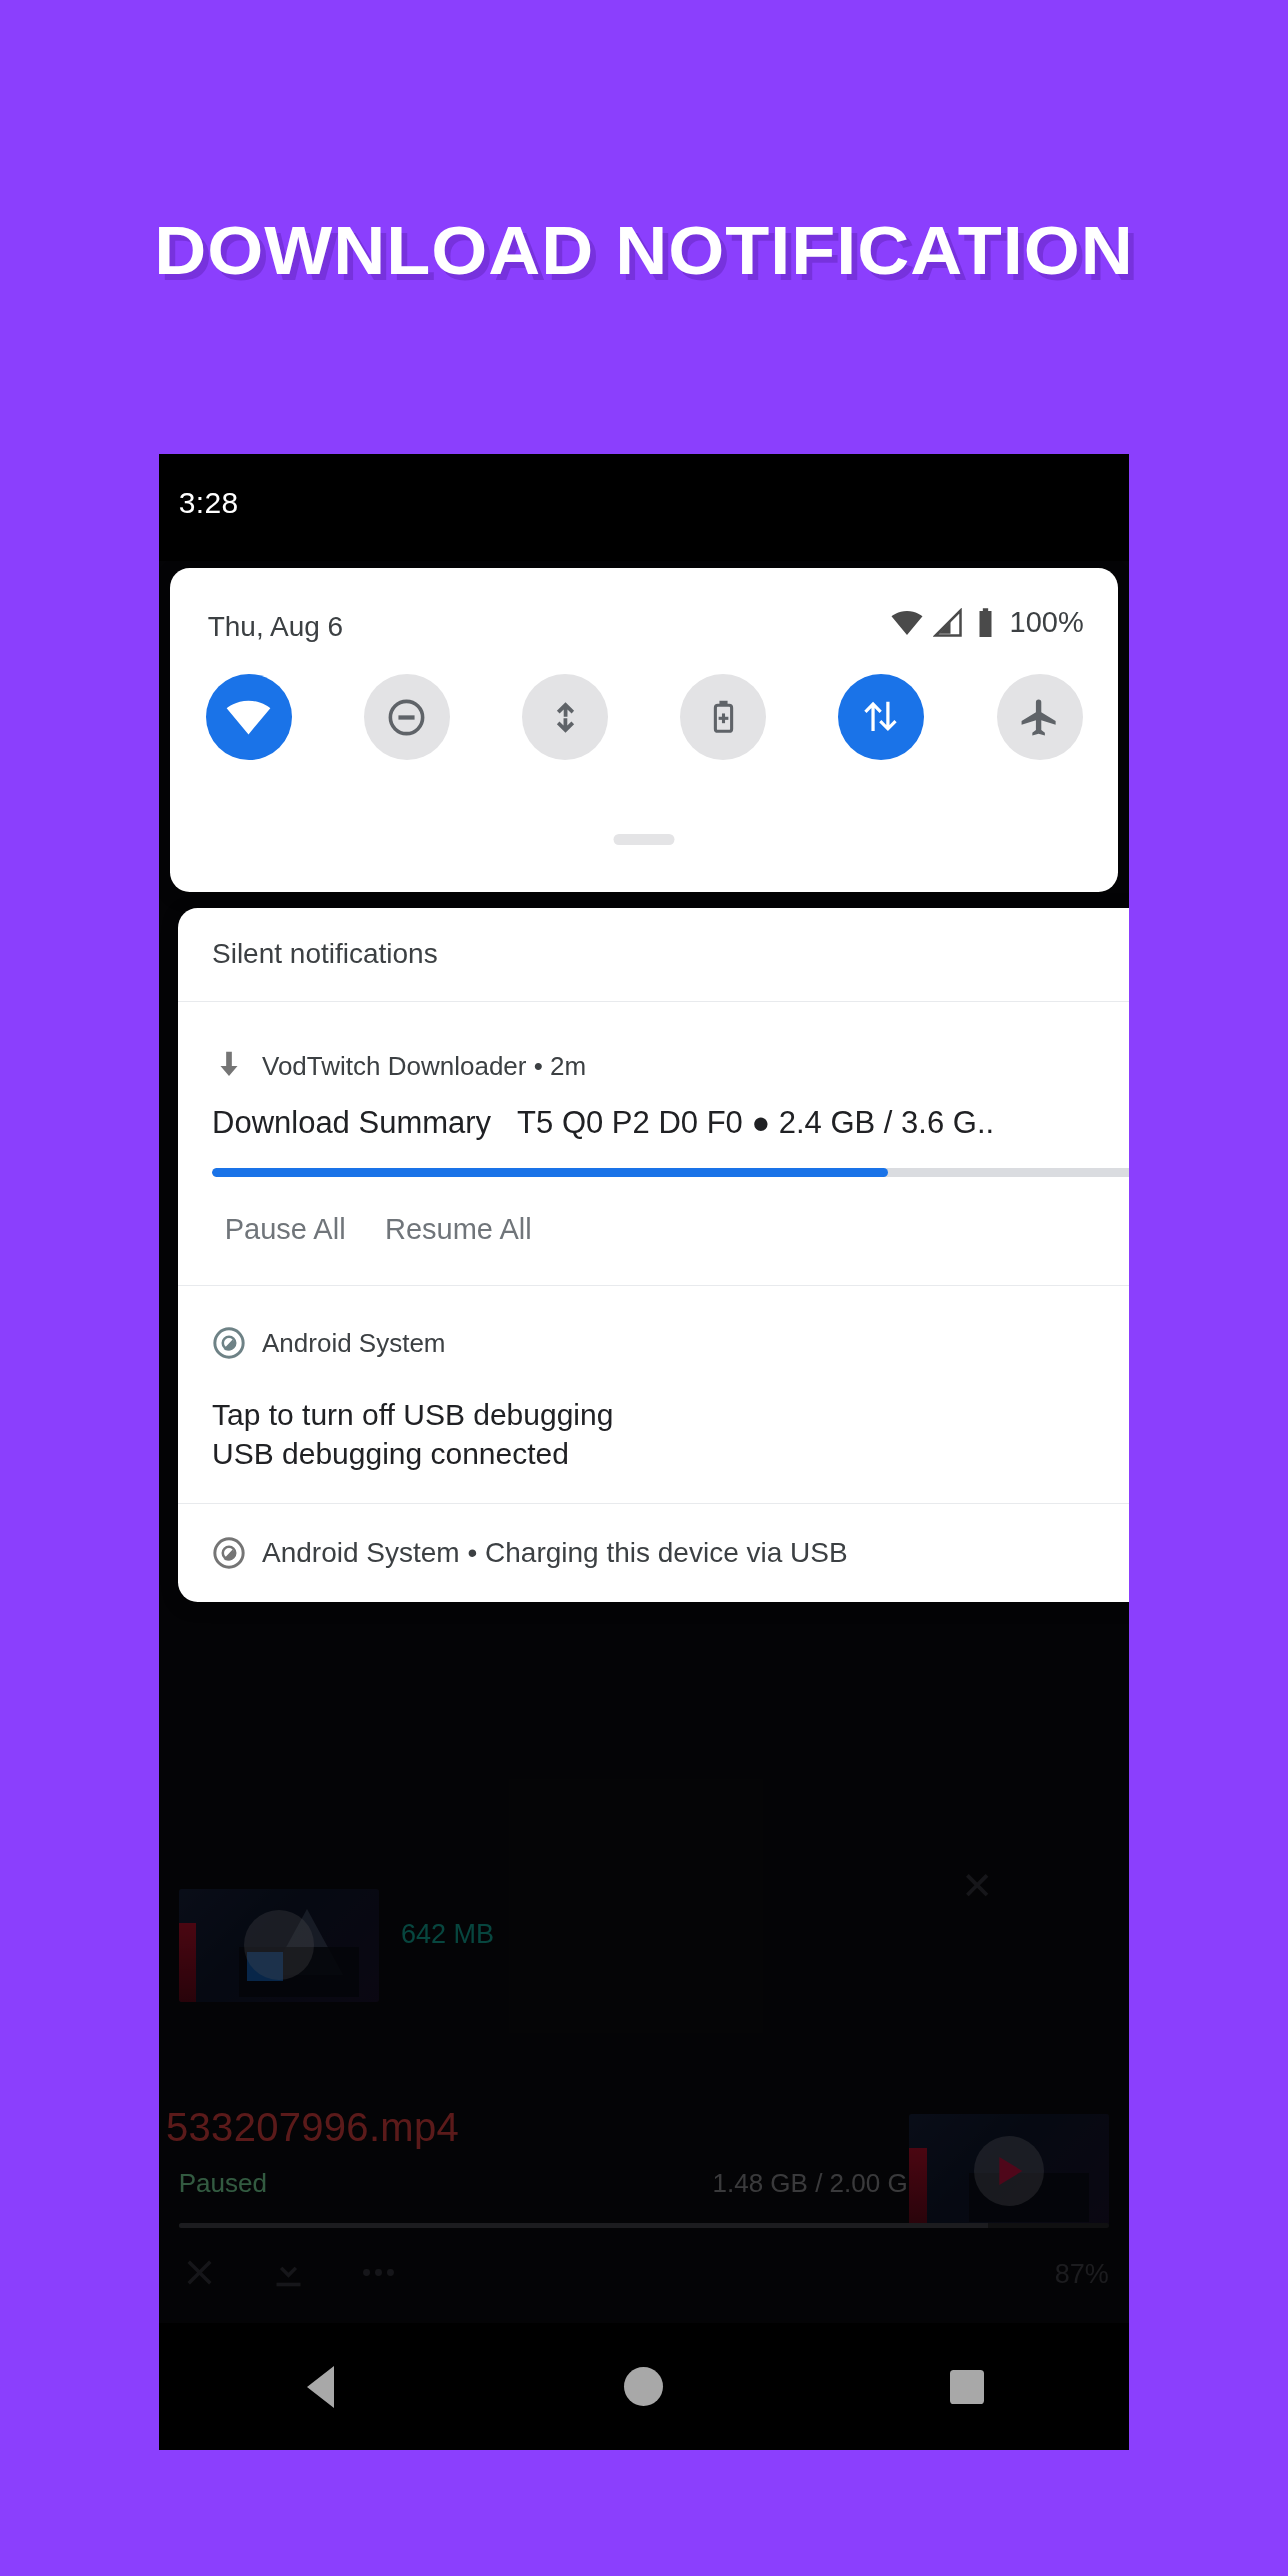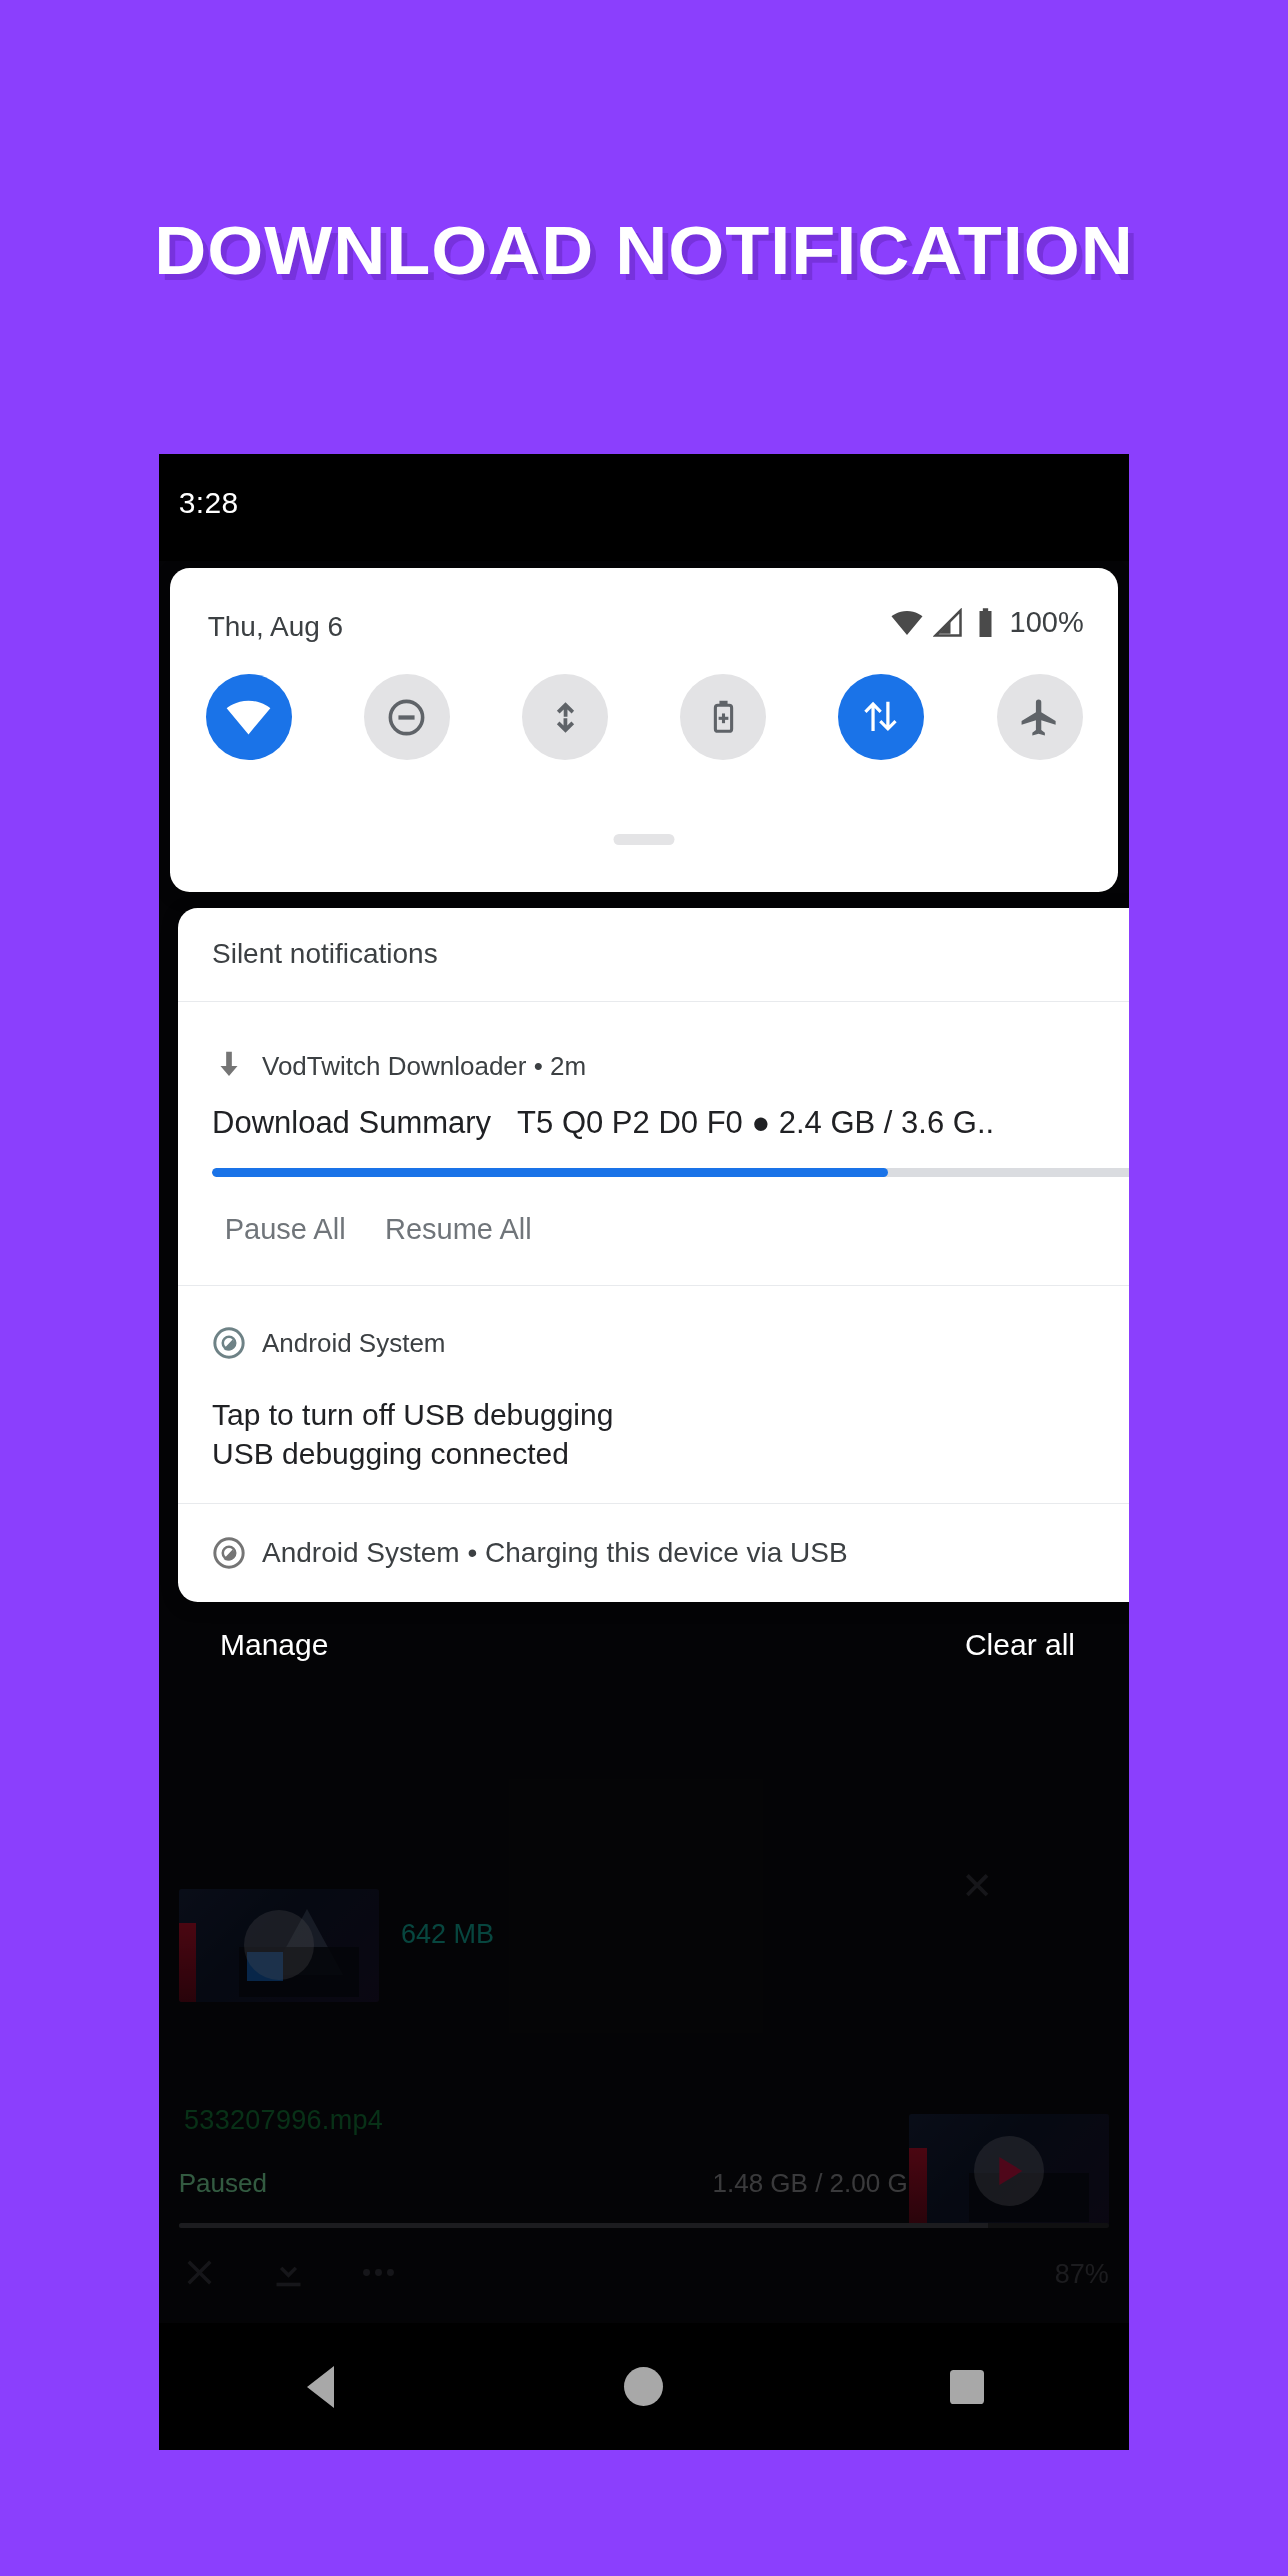--- a/index.html
+++ b/index.html
@@ -133,23 +133,23 @@
     left: 50%; top: 50%;
     transform: translate(-42%, -50%);
     width: 0; height: 0;
     border-top: 14.3px solid transparent;
     border-bottom: 14.3px solid transparent;
     border-left: 23px solid #cf1446;
   }
 
   .bg-name {
     position: absolute;
-    left: 25px;
-    font-size: 27px;
-    color: #15803d;
+    left: 7px;
+    font-size: 40px;
+    color: #ef4444;
     letter-spacing: 0.3px;
   }
   .bg-sub {
     position: absolute;
     left: 19.7px;
     font-size: 26px;
     color: #86efac;
   }
   .bg-size {
     position: absolute;
@@ -633,21 +633,21 @@
         <span>Android System</span>
         <span>•</span>
         <span>Charging this device via USB</span>
       </span>
       <svg class="notif-chevron" style="top:30px;" viewBox="0 0 24 24" fill="none" stroke="#5f6368" stroke-width="2">
         <polyline points="6,9 12,15 18,9"></polyline>
       </svg>
     </div>
   </div>
 
-  <div class="shade-footer" id="shadeFooter" style="top: 1154px; text-decoration: underline;">
+  <div class="shade-footer" id="shadeFooter" style="top: 1094px; text-decoration: underline;">
     <button class="footer-btn footer-manage">Manage</button>
     <button class="footer-btn footer-clear">Clear all</button>
   </div>
 
   <div class="nav-bar">
     <div class="nav-btn">
       <div class="nav-back"></div>
     </div>
     <div class="nav-btn">
       <div class="nav-home"></div>

